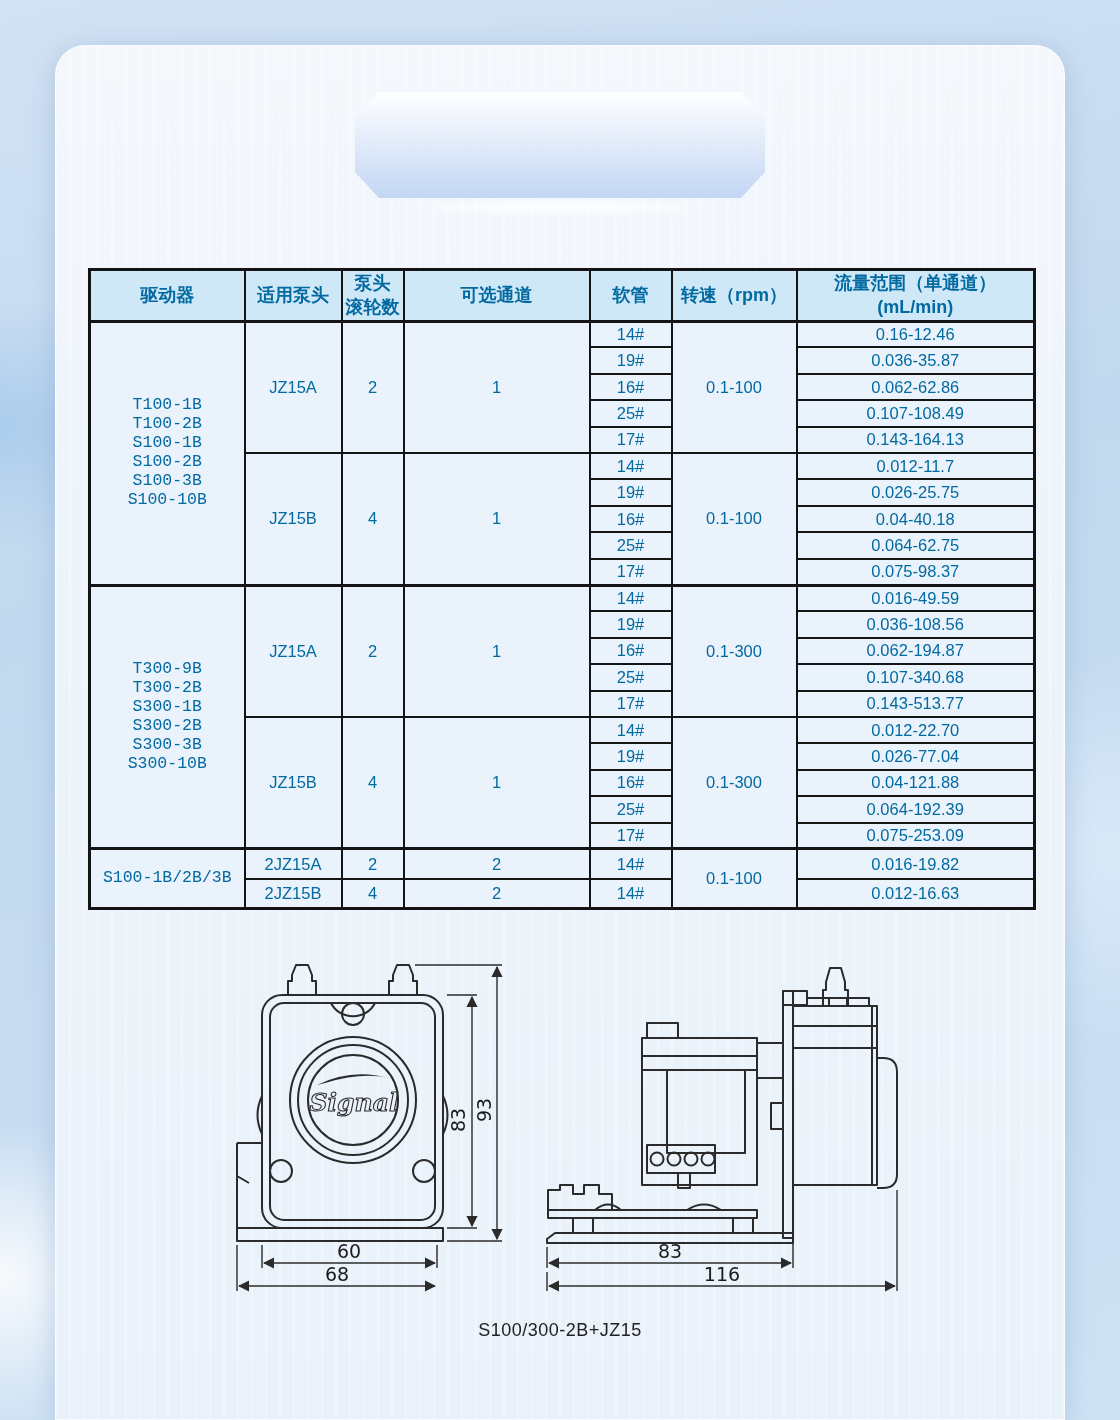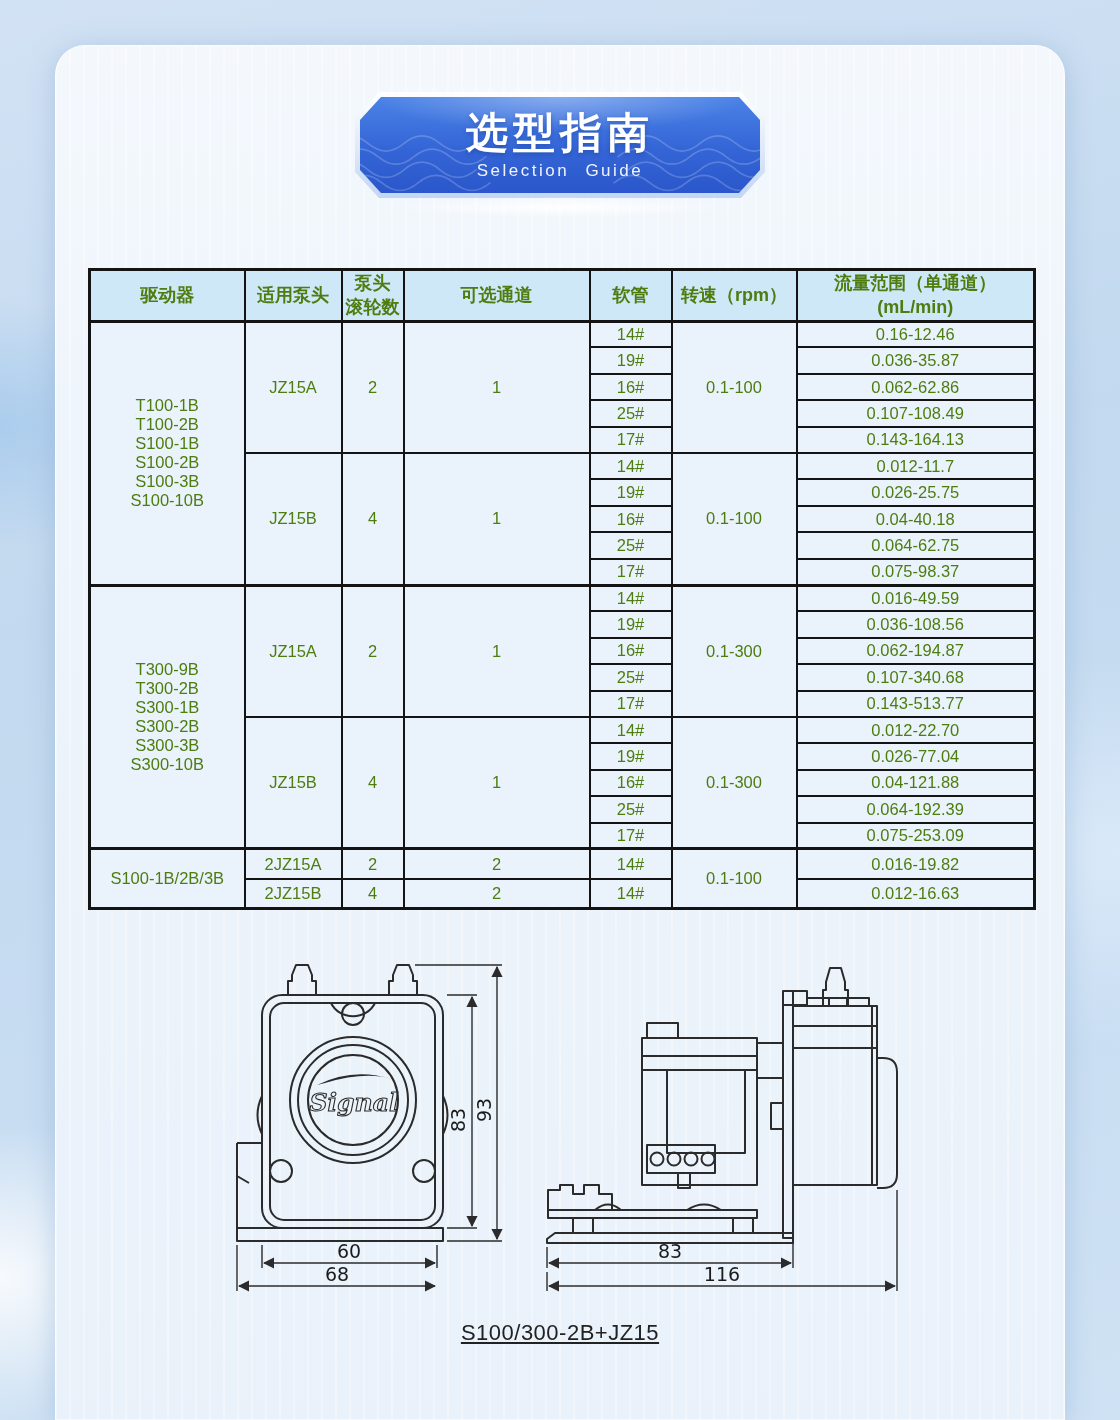--- a/index.html
+++ b/index.html
@@ -54,72 +54,53 @@
   }
   .banner-glow {
     position:absolute; left:50%; top:103px; transform:translateX(-50%);
     width:380px; height:24px; pointer-events:none;
     background:radial-gradient(ellipse at center, rgba(255,255,255,.95) 0%, rgba(255,255,255,0) 62%);
   }
   
   table.sel {
     position:absolute; left:88px; top:268px; width:945px;
     border-collapse:collapse; table-layout:fixed;
-    background:#eaf3fb; color:#4d7c0f;
+    background:#eaf3fb; color:#0369a1;
     border:3px solid #141414;
   }
   table.sel th, table.sel td {
     border:2px solid #141414; text-align:center; vertical-align:middle;
     padding:0; line-height:1.15; font-size:16.5px;
   }
   table.sel thead th {
     background:#cfe8f8; font-weight:bold; font-size:18px;
     height:50px; border-bottom:3px solid #141414; line-height:1.35;
   }
   tr.r26 { height:26.4px; }
   tr.r30 { height:30px; }
   tr.group-start td { border-top:3px solid #141414; }
-  td.driver-cell { font-size:17px; }
+  td.driver-cell { font-size:17px;font-family:Liberation Mono, monospace; }
   
   .drawing { position:absolute; }
   #front-view { left:215px; top:948px; }
   #side-view  { left:535px; top:948px; }
   .dim-label { font-size:19px; fill:#1c1c1c; font-family:"DejaVu Sans",sans-serif; }
   .caption {
     position:absolute; left:55px; top:1320px; width:1010px;
-    text-align:center; font-size:22px; color:#222; letter-spacing:.5px;text-decoration:underline;
+    text-align:center; font-size:18px; color:#222; letter-spacing:.5px;
   }
 </style>
 </head>
 <body>
 
 <div class="page">
   <div class="card"></div>
 
   <div class="banner-wrap">
     <div class="banner-frame"></div>
-    <div class="banner-inner">
-      <svg class="banner-waves" viewBox="0 0 400 95" preserveAspectRatio="none">
-        <defs>
-          <path id="wv" d="M0,0 q18,-15 36,0 t36,0 t36,0 t36,0" fill="none" stroke="rgba(255,255,255,0.20)" stroke-width="1.6" stroke-linecap="round"></path>
-        </defs>
-        <use href="#wv" x="-28" y="46"></use>
-          <use href="#wv" x="-18" y="59"></use>
-        <use href="#wv" x="-28" y="72"></use>
-          <use href="#wv" x="-14" y="85"></use>
-        <use href="#wv" x="268" y="46"></use>
-          <use href="#wv" x="258" y="59"></use>
-        <use href="#wv" x="268" y="72"></use>
-          <use href="#wv" x="254" y="85"></use>
-      </svg>
-      <div class="banner-text">
-        <div class="banner-title">选型指南</div>
-        <div class="banner-sub">Selection Guide</div>
-      </div>
-    </div>
     <div class="banner-glow"></div>
   </div>
 
   <table class="sel">
     <colgroup>
       <col style="width:155px">
         <col style="width:97px">
         <col style="width:62px">
       <col style="width:186px">
         <col style="width:82px">

